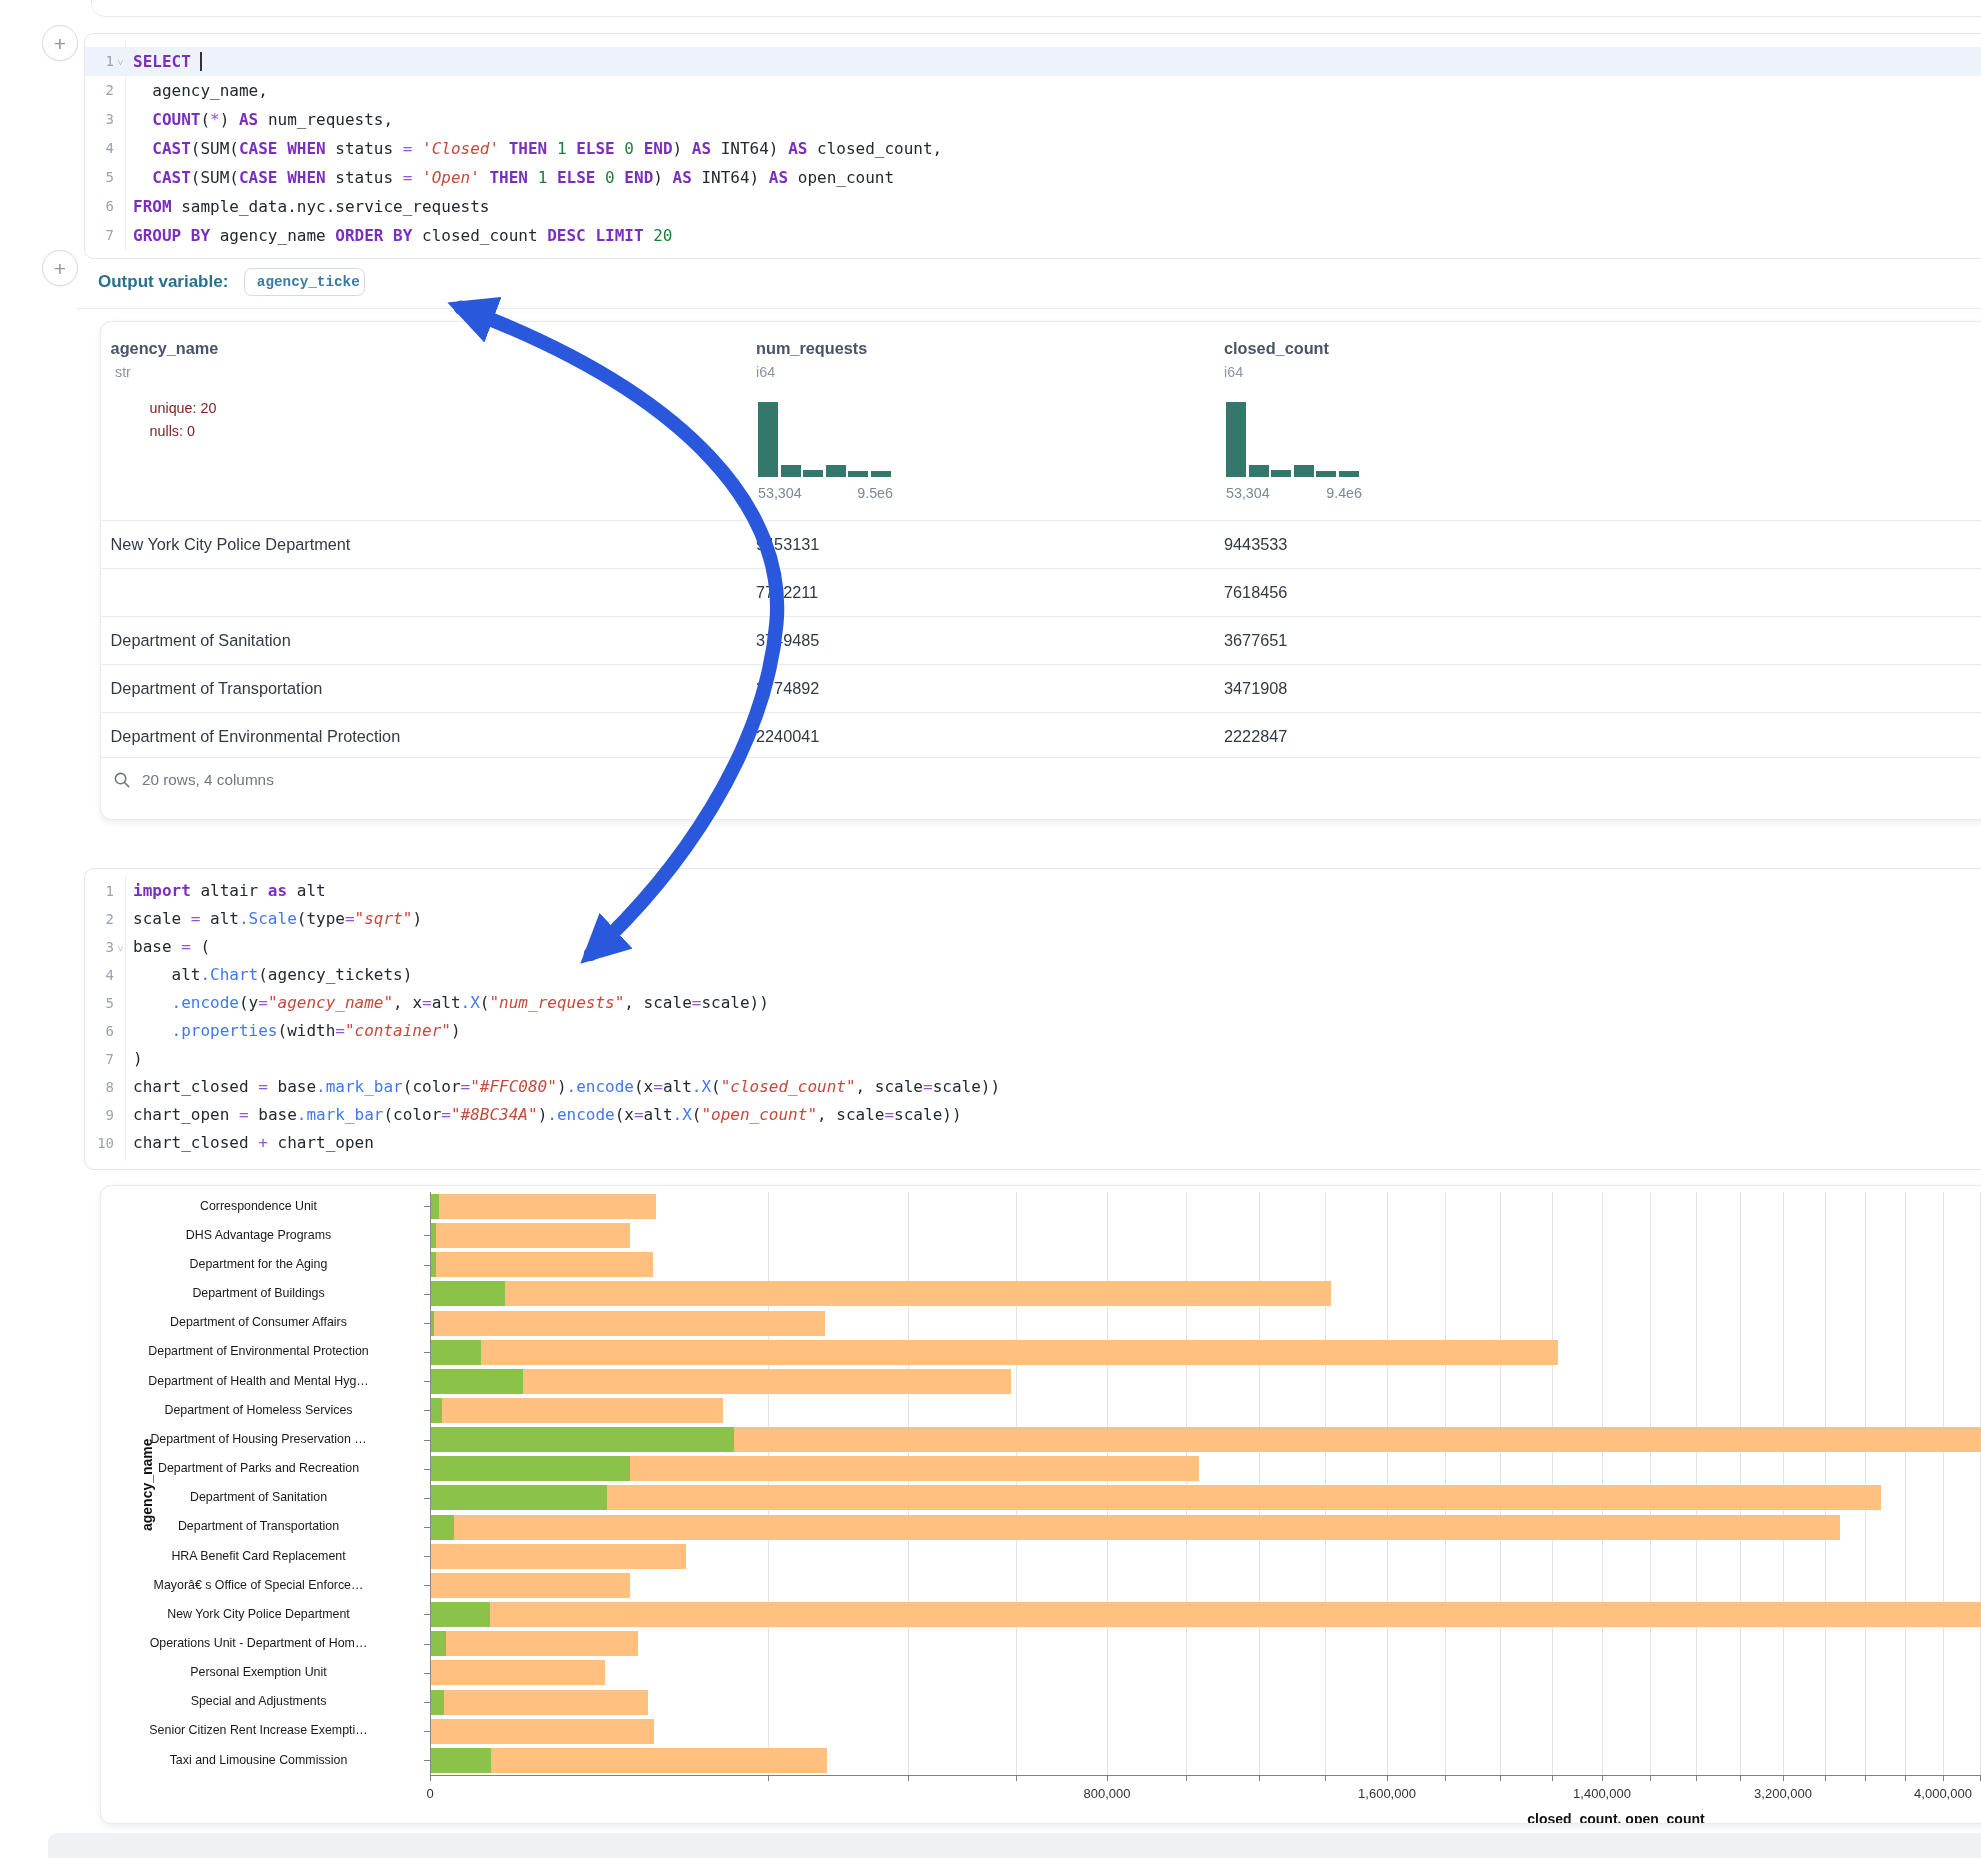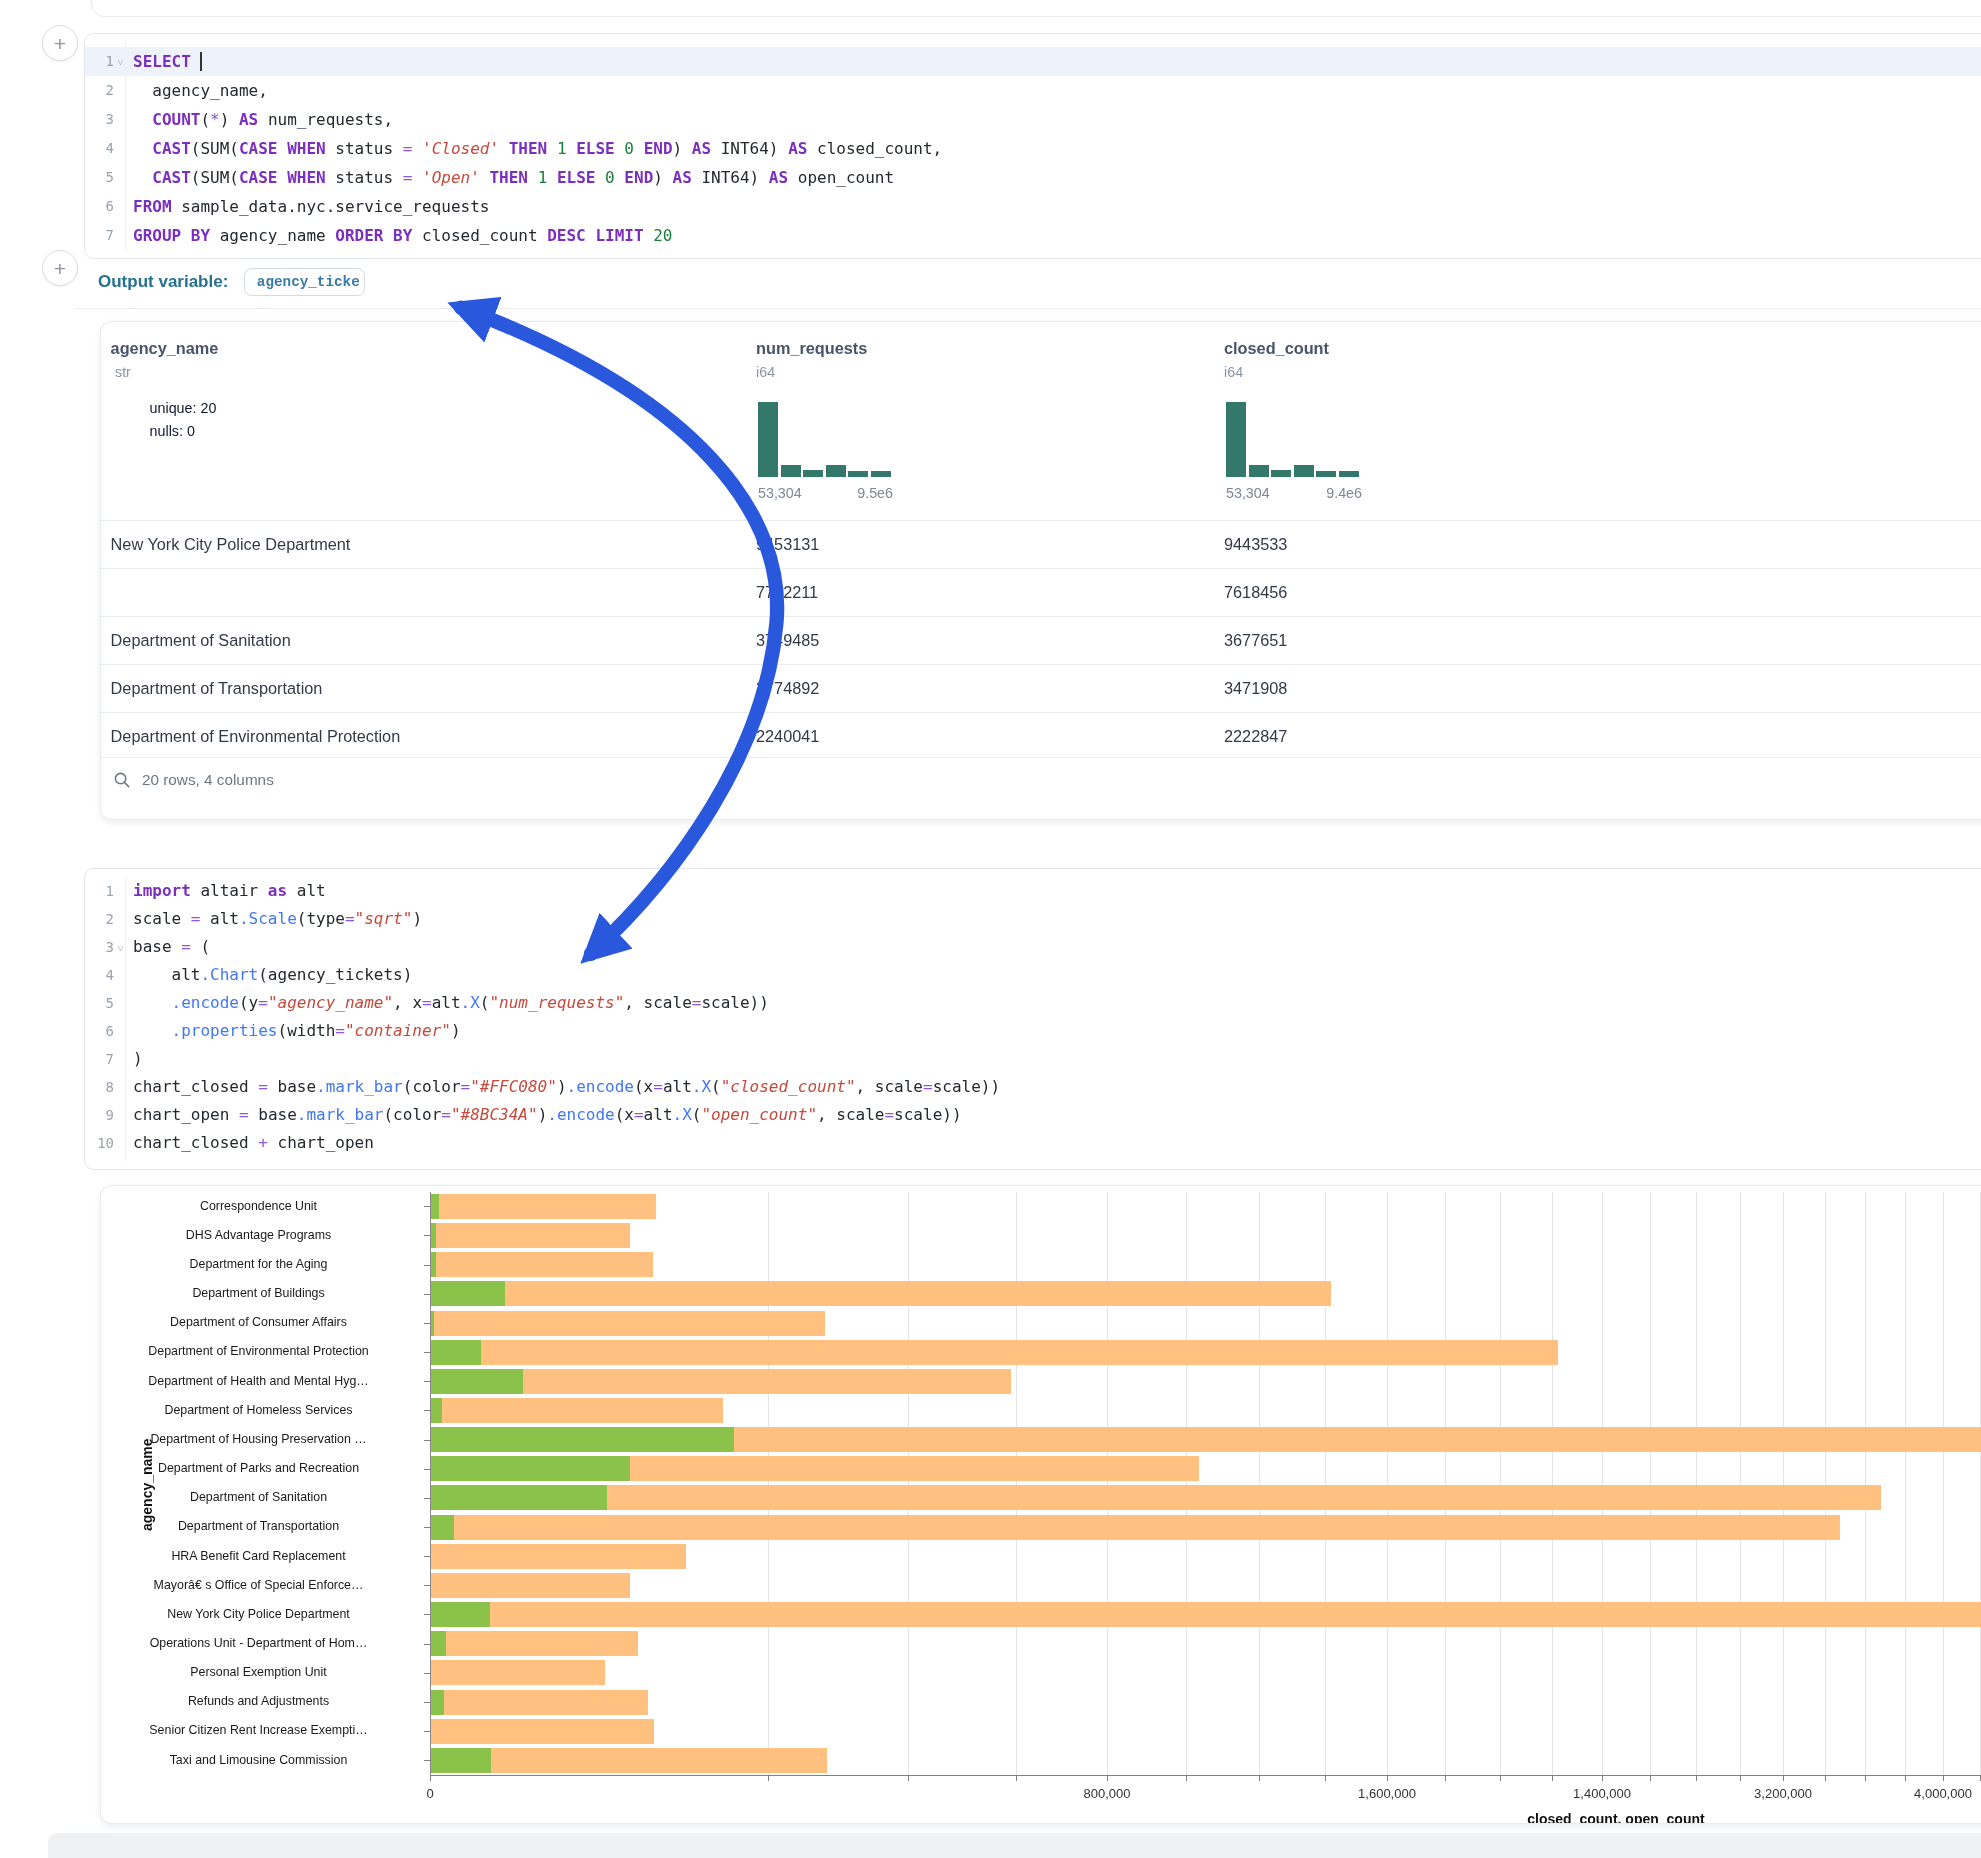--- a/index.html
+++ b/index.html
@@ -46,21 +46,21 @@
   }
   .outvar-pill .clip{display:inline-block;width:103px;overflow:hidden;white-space:nowrap;vertical-align:bottom;font-family:Liberation Mono, monospace;}
   .divider{position:absolute;height:1px;background:#e7eaee;}
   
   .card{
     position:absolute;background:#fff;border:1px solid #e7eaee;border-radius:11.5px;
     box-shadow:0 2.9px 7.6px rgba(0,0,0,.07);overflow:hidden;
   }
   .col-head{position:absolute;font-weight:bold;font-size:16.3px;color:#47546a;}
   .col-type{position:absolute;font-size:14.3px;color:#8a95a3;}
-  .col-stat{position:absolute;font-size:14.3px;color:#0f172a;padding-left:39px;}
+  .col-stat{position:absolute;font-size:14.3px;color:#7f1d1d;padding-left:39px;}
   .hist{position:absolute;width:136px;height:75px;}
   .hist .hbar{position:absolute;bottom:0;background:#33786a;}
   .hist-label{position:absolute;font-size:14.3px;color:#7d8894;}
   .t-rows{position:absolute;left:0;right:0;}
   .t-row{position:relative;border-top:1px solid #e8ebee;height:47px;}
   .t-row .c0{position:absolute;left:9.6px;top:0;line-height:47px;font-size:16.3px;color:#323a45;white-space:nowrap;}
   .t-row .c1{position:absolute;left:655px;top:0;line-height:47px;font-size:16.3px;color:#323a45;}
   .t-row .c2{position:absolute;left:1123px;top:0;line-height:47px;font-size:16.3px;color:#323a45;}
   .t-footer{position:absolute;left:11.5px;display:flex;align-items:center;gap:11.5px;color:#6e7781;font-size:15.3px;}
   
@@ -271,21 +271,21 @@
       <div class="ytick" style="left: 323px; top: 428px; position: absolute;"></div>
       <div class="bar" style="left: 329px; top: 416px; width: 2325px; background: rgb(255, 192, 128); position: absolute;"></div>
       <div class="bar" style="left: 329px; top: 416px; width: 60px; background: rgb(139, 195, 74); position: absolute;"></div>
       <div class="ylab" style="left: 0px; top: 450px; width: 315px; height: 15.3px; line-height: 15.3px; position: absolute;">Operations Unit - Department of Hom…</div>
       <div class="ytick" style="left: 323px; top: 458px; position: absolute;"></div>
       <div class="bar" style="left: 329px; top: 445px; width: 208px; background: rgb(255, 192, 128); position: absolute;"></div>
       <div class="bar" style="left: 329px; top: 445px; width: 16px; background: rgb(139, 195, 74); position: absolute;"></div>
       <div class="ylab" style="left: 0px; top: 479px; width: 315px; height: 15.3px; line-height: 15.3px; position: absolute;">Personal Exemption Unit</div>
       <div class="ytick" style="left: 323px; top: 487px; position: absolute;"></div>
       <div class="bar" style="left: 329px; top: 474px; width: 175px; background: rgb(255, 192, 128); position: absolute;"></div>
-      <div class="ylab" style="left: 0px; top: 508px; width: 315px; height: 15.3px; line-height: 15.3px; position: absolute;">Refunds and Adjustments</div>
+      <div class="ylab" style="left: 0px; top: 508px; width: 315px; height: 15.3px; line-height: 15.3px; position: absolute;">Special and Adjustments</div>
       <div class="ytick" style="left: 323px; top: 516px; position: absolute;"></div>
       <div class="bar" style="left: 329px; top: 504px; width: 218px; background: rgb(255, 192, 128); position: absolute;"></div>
       <div class="bar" style="left: 329px; top: 504px; width: 14.4px; background: rgb(139, 195, 74); position: absolute;"></div>
       <div class="ylab" style="left: 0px; top: 537px; width: 315px; height: 15.3px; line-height: 15.3px; position: absolute;">Senior Citizen Rent Increase Exempti…</div>
       <div class="ytick" style="left: 323px; top: 545px; position: absolute;"></div>
       <div class="bar" style="left: 329px; top: 533px; width: 224px; background: rgb(255, 192, 128); position: absolute;"></div>
       <div class="ylab" style="left: 0px; top: 567px; width: 315px; height: 15.3px; line-height: 15.3px; position: absolute;">Taxi and Limousine Commission</div>
       <div class="ytick" style="left: 323px; top: 574px; position: absolute;"></div>
       <div class="bar" style="left: 329px; top: 562px; width: 397px; background: rgb(255, 192, 128); position: absolute;"></div>
       <div class="bar" style="left: 329px; top: 562px; width: 61px; background: rgb(139, 195, 74); position: absolute;"></div>

